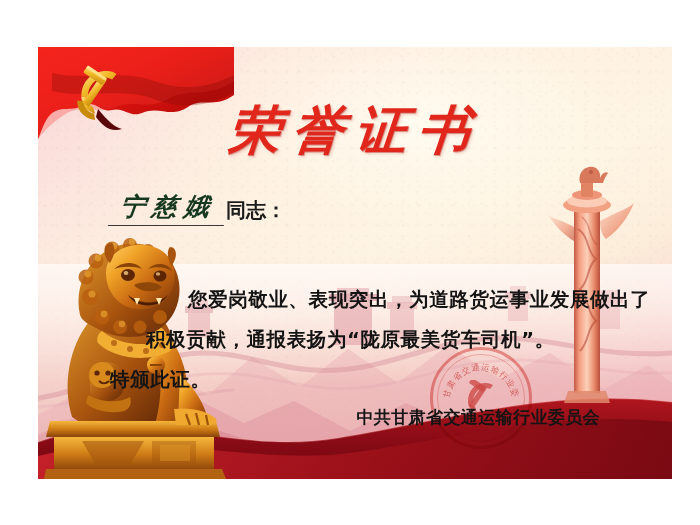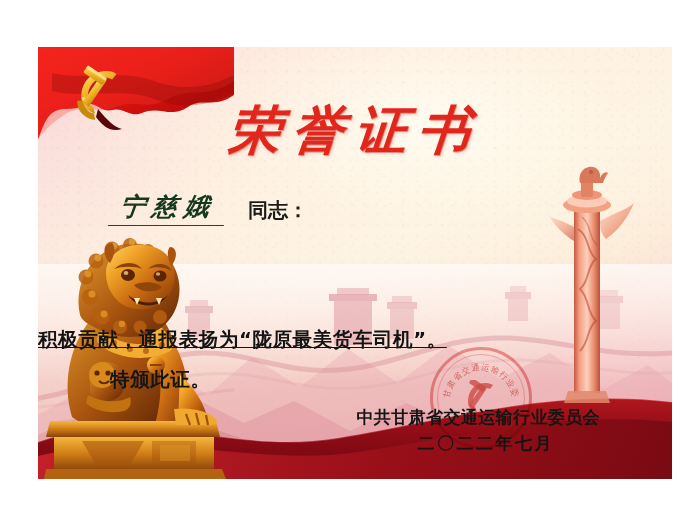--- a/index.html
+++ b/index.html
@@ -88,30 +88,30 @@
     font-family:"DejaVu Serif","Liberation Serif",serif;
     font-size:25px;font-weight:700;font-style:italic;
     color:#16381f;letter-spacing:7px;
     padding:0 10px 2px 10px;
     border-bottom:1.6px solid #3b3b3b;
     transform:skewX(-7deg);
     white-space:nowrap;
   }
   #recipient-suffix{
     font-size:20px;font-weight:700;color:#1b1b1b;
-    padding-bottom:2px;letter-spacing:0px;white-space:nowrap;margin-left:22px;
+    padding-bottom:2px;letter-spacing:0px;white-space:nowrap;
   }
 
   .body-line{
     position:absolute;left:0;right:0;
     font-size:19.5px;font-weight:700;color:#141414;
     letter-spacing:.6px;white-space:nowrap;
   }
   #body-line-0{top:239px;padding-left:150px;}
-  #body-line-1{top:279px;text-decoration:underline;}
+  #body-line-1{top:279px;padding-left:108px;}
   #body-line-2{top:319px;padding-left:72px;}
 
   #signature{
     position:absolute;right:72px;top:359px;
     font-size:17px;font-weight:700;color:#141414;letter-spacing:.4px;white-space:nowrap;
   }
   #sig-date{
     position:absolute;right:118px;top:385px;
     font-size:17px;font-weight:700;color:#141414;letter-spacing:2.5px;white-space:nowrap;
   }
@@ -371,20 +371,21 @@
 
     <div id="content">
 
       <div id="title">荣誉证书</div>
 
       <div id="recipient-row">
         <span id="recipient-name">宁慈娥</span>
         <span id="recipient-suffix">同志：</span>
       </div>
 
+      <div class="body-line" id="body-line-0">您爱岗敬业、表现突出，为道路货运事业发展做出了</div>
       <div class="body-line" id="body-line-1">积极贡献，通报表扬为“陇原最美货车司机”。</div>
       <div class="body-line" id="body-line-2">特颁此证。</div>
 
       <div id="seal">
         <div class="seal-ring"></div>
         <div class="seal-arc">
           <svg width="96" height="96" viewBox="0 0 96 96">
             <defs>
               <path id="arcpath" d="M 16,52 A 32,32 0 0 1 80,52"></path>
             </defs>
@@ -399,17 +400,16 @@
               <path d="M4,22 C4,10 11,3 22,3 C25,3 27,4 29,5 L26,9 C24,8 23,8 21,8 C14,8 9,14 9,23 Z"></path>
               <path d="M4,22 C4,27 7,31 13,32 L11,27 C8,26 7,24 7,22 Z"></path>
               <rect x="11" y="5" width="5.5" height="24" transform="rotate(34 13.7 17)"></rect>
               <rect x="5" y="2" width="17" height="6" rx="1.2" transform="rotate(34 13.5 5)"></rect>
             </g>
           </svg>
         </div>
       </div>
 
       <div id="signature">中共甘肃省交通运输行业委员会</div>
-      <div id="sig-date">二〇二二年七月</div>
 
     </div>
   </div>
 </div>
 
 </body></html>

